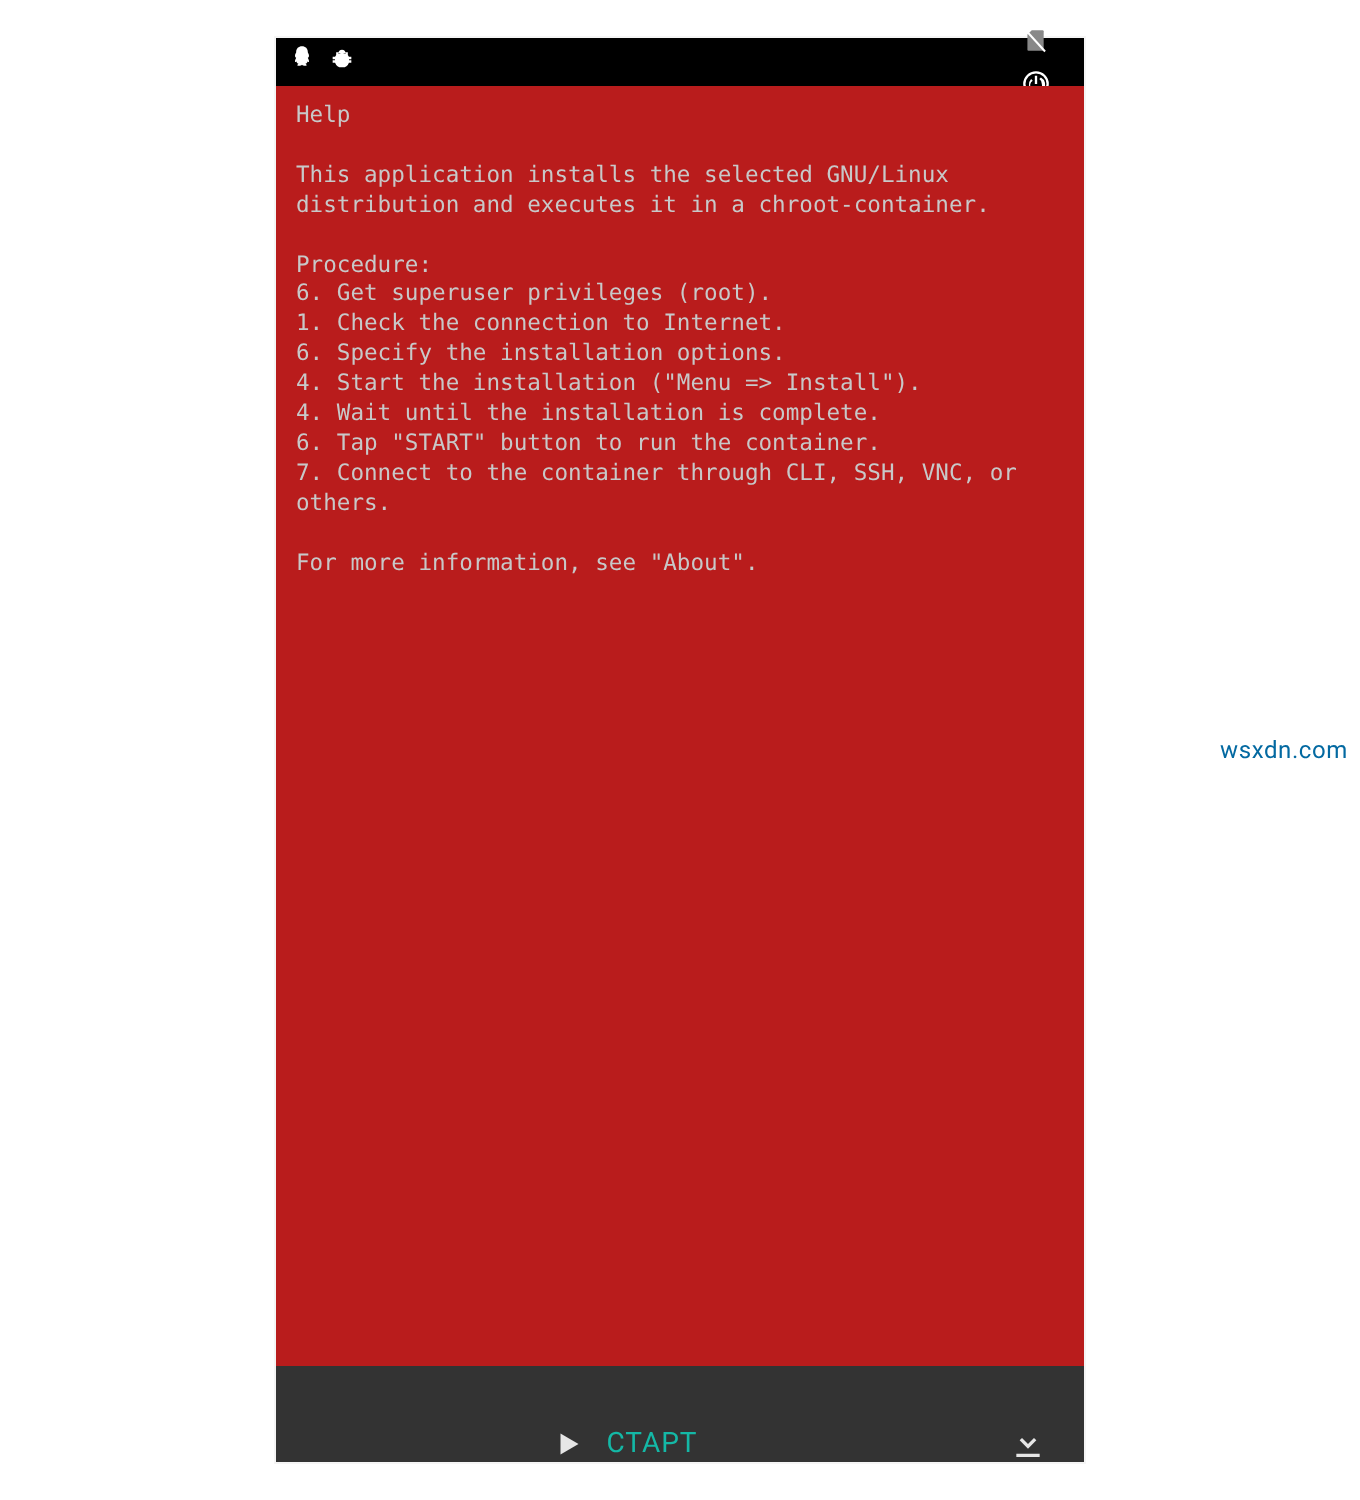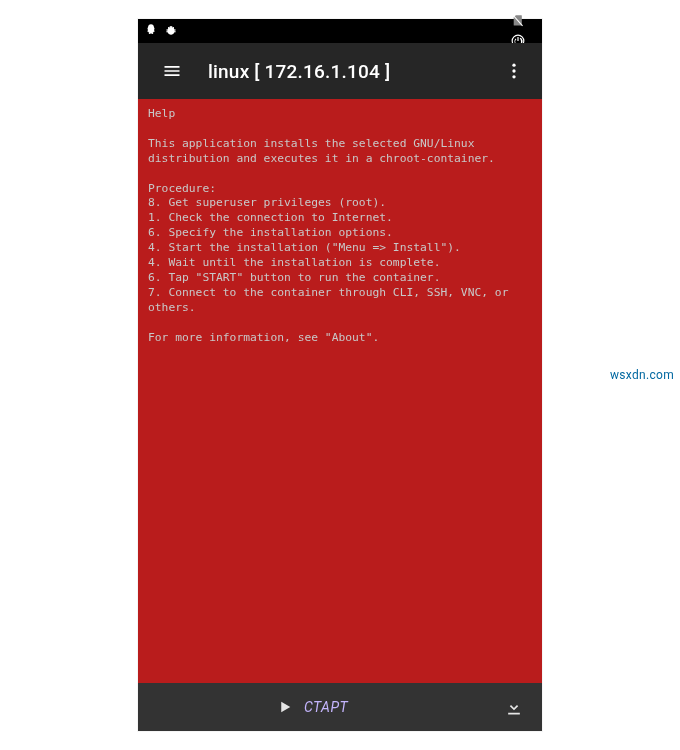--- a/index.html
+++ b/index.html
@@ -76,23 +76,22 @@
       line-height: 1.32;
       padding: 8px 10px;
       white-space: pre-wrap;
       overflow: hidden;
     }
     
     .bottombar {
       height: 48px;
       background: #333;
       display: flex;
-      align-items: center;
-      color: #c4b5fd;
-      font-style: italic;
+      align-items: flex-end;
+      color: #14b8a6;
     }
     .bottombar .btn {
       display: flex;
       align-items: center;
       justify-content: center;
       gap: 10px;
       font-size: 14px;
       letter-spacing: 0.5px;
     }
     .bottombar .btn.start { flex: 1; }
@@ -136,43 +135,28 @@
       <span>
         <svg width="14" height="14" viewBox="0 0 24 24">
             <circle cx="12" cy="12" r="10" fill="none" stroke="#fff" stroke-width="2"></circle>
             <path d="M11 5h2v7h-2zM7.8 7.8l1.4 1.4A5 5 0 1 0 17 12a5 5 0 0 0-2.2-4.2l1.4-1.4A7 7 0 1 1 7.8 7.8z"></path>
           </svg>
       </span>
       <span class="clock">17:45</span>
     </div>
   </div>
 
-  <div class="toolbar">
-    <div class="icon-btn">
-      <svg width="20" height="20" viewBox="0 0 24 24">
-          <path d="M3 6h18v2H3zm0 5h18v2H3zm0 5h18v2H3z"></path>
-        </svg>
-    </div>
-    <div class="title">linux  [ 172.16.1.104 ]</div>
-    <div class="icon-btn">
-      <svg width="20" height="20" viewBox="0 0 24 24">
-          <circle cx="12" cy="5" r="2"></circle>
-          <circle cx="12" cy="12" r="2"></circle>
-          <circle cx="12" cy="19" r="2"></circle>
-        </svg>
-    </div>
-  </div>
 
   <div class="content"><span>Help</span>
 
 <span>This application installs the selected GNU/Linux
 distribution and executes it in a chroot-container.</span>
 
 <span>Procedure:</span>
-<span>8. Get superuser privileges (root).</span>
+<span>6. Get superuser privileges (root).</span>
 <span>1. Check the connection to Internet.</span>
 <span>6. Specify the installation options.</span>
 <span>4. Start the installation ("Menu =&gt; Install").</span>
 <span>4. Wait until the installation is complete.</span>
 <span>6. Tap "START" button to run the container.</span>
 <span>7. Connect to the container through CLI, SSH, VNC, or
 others.</span>
 
 <span>For more information, see "About".</span></div>
 

